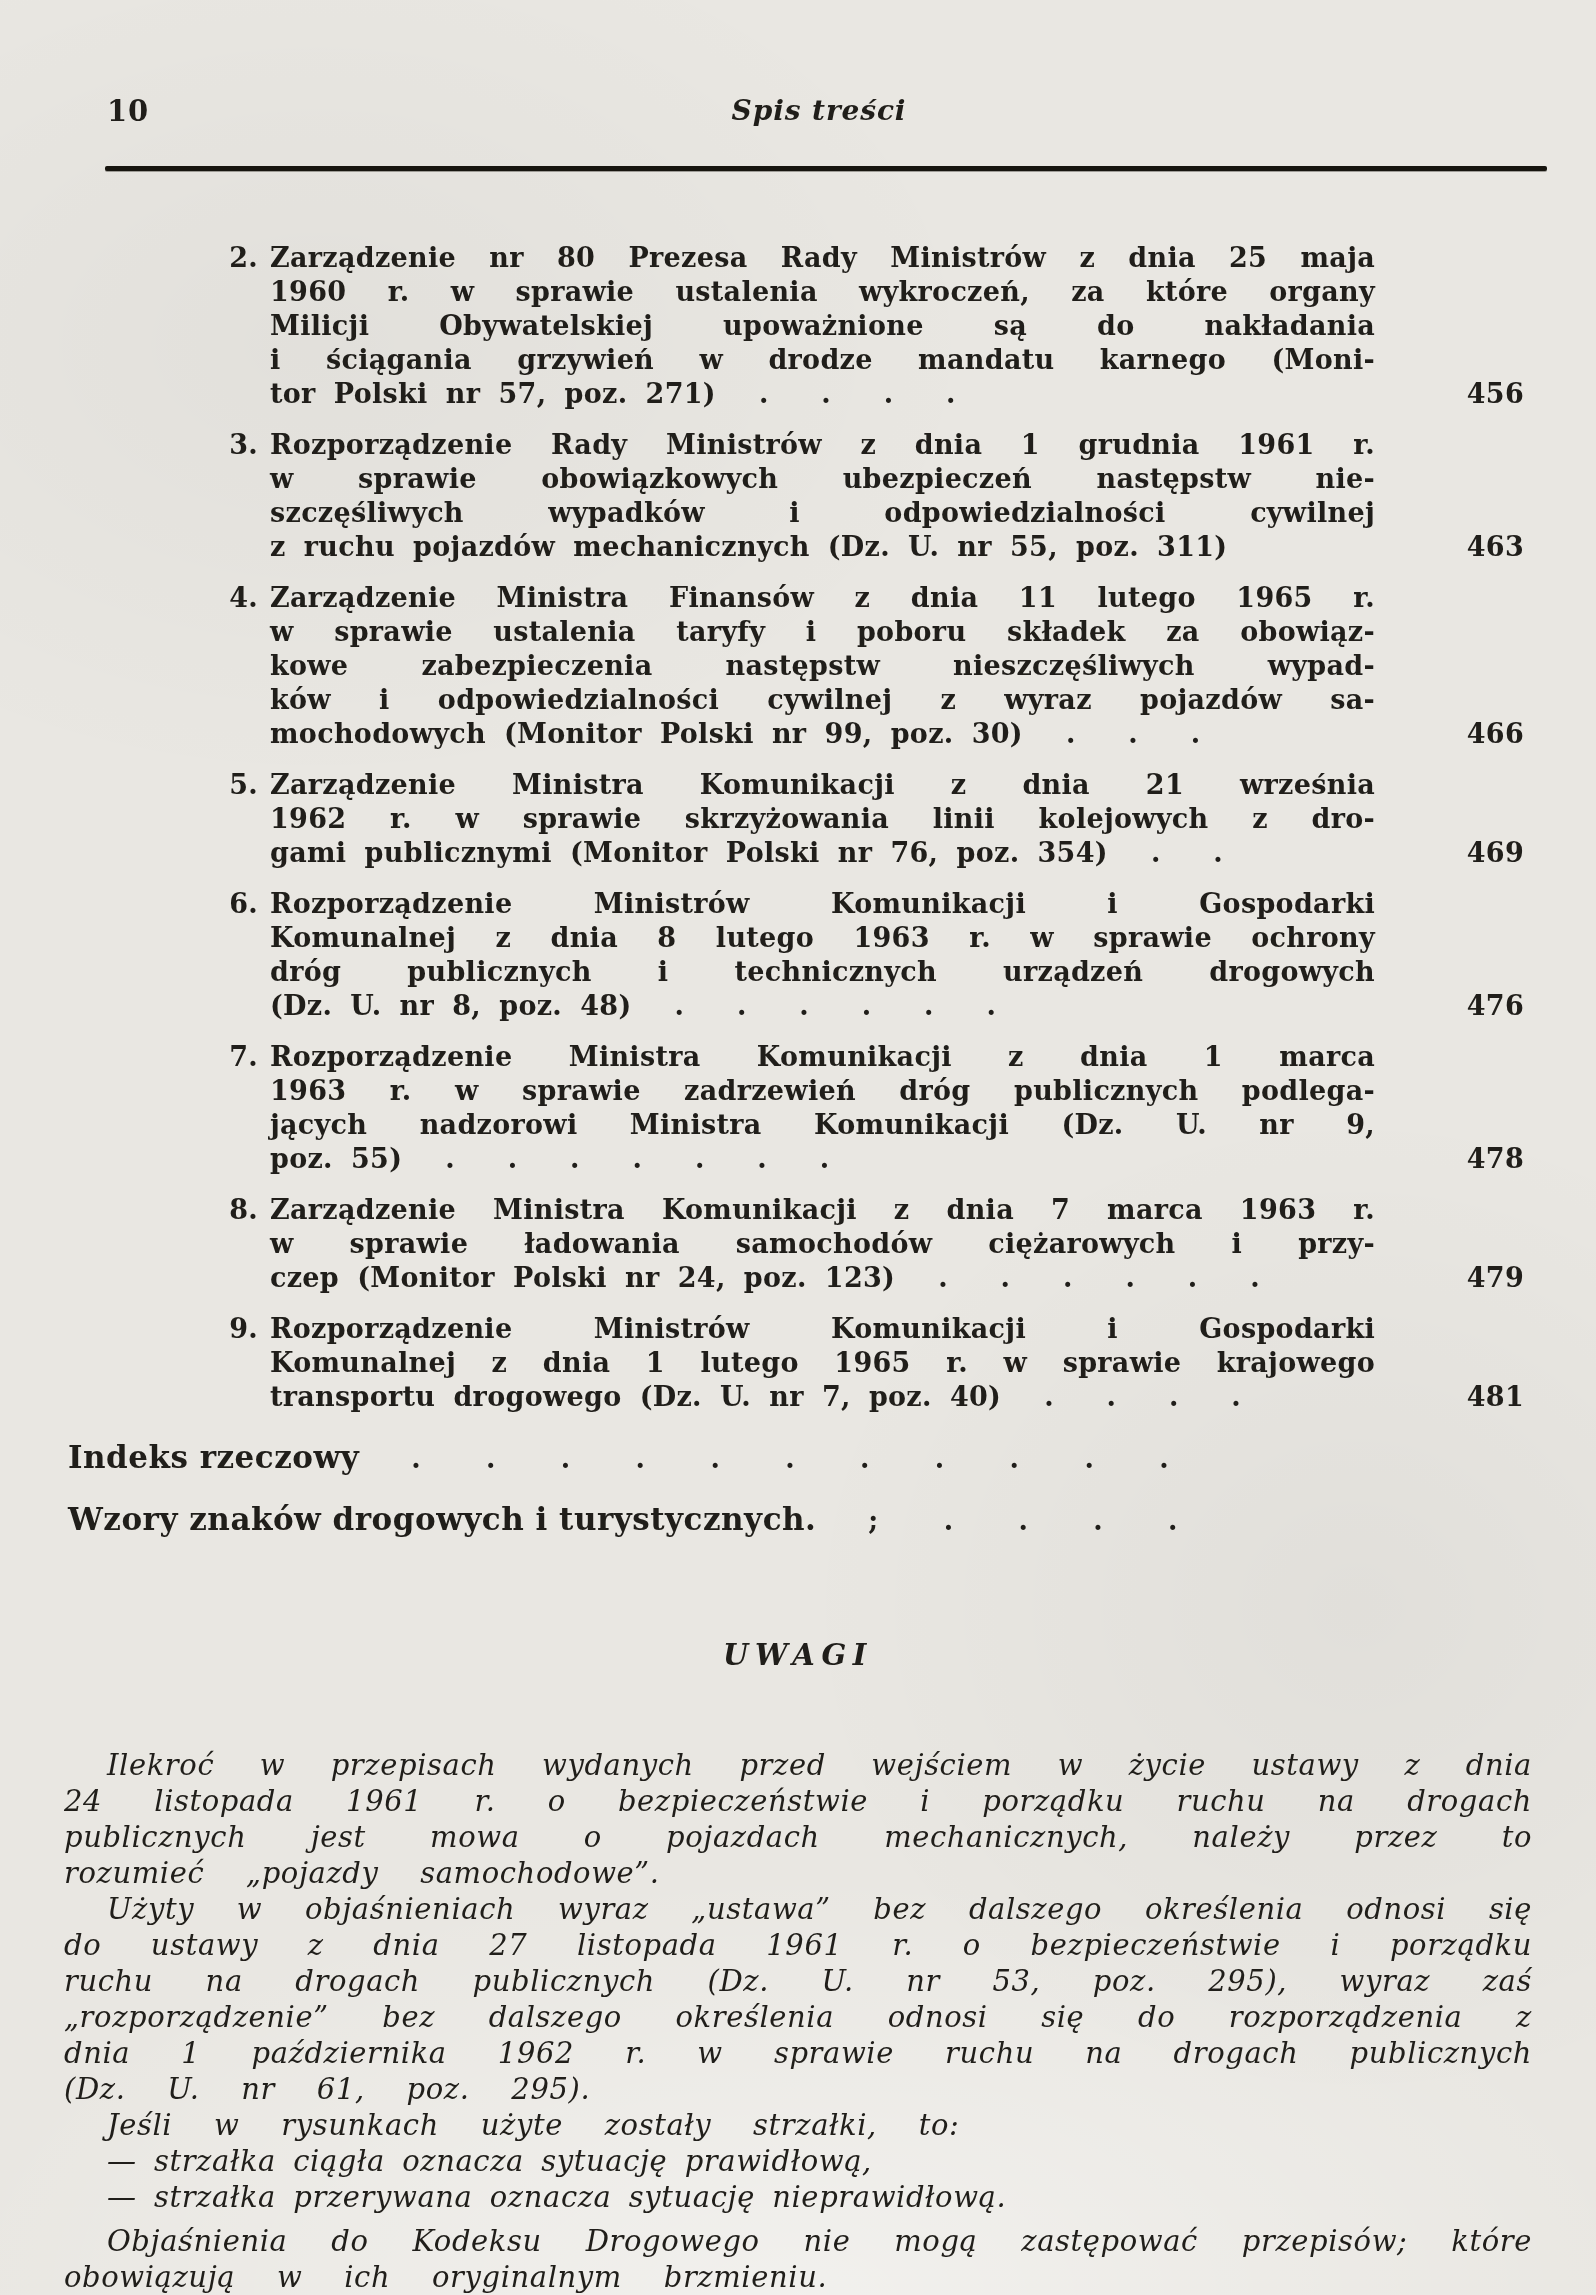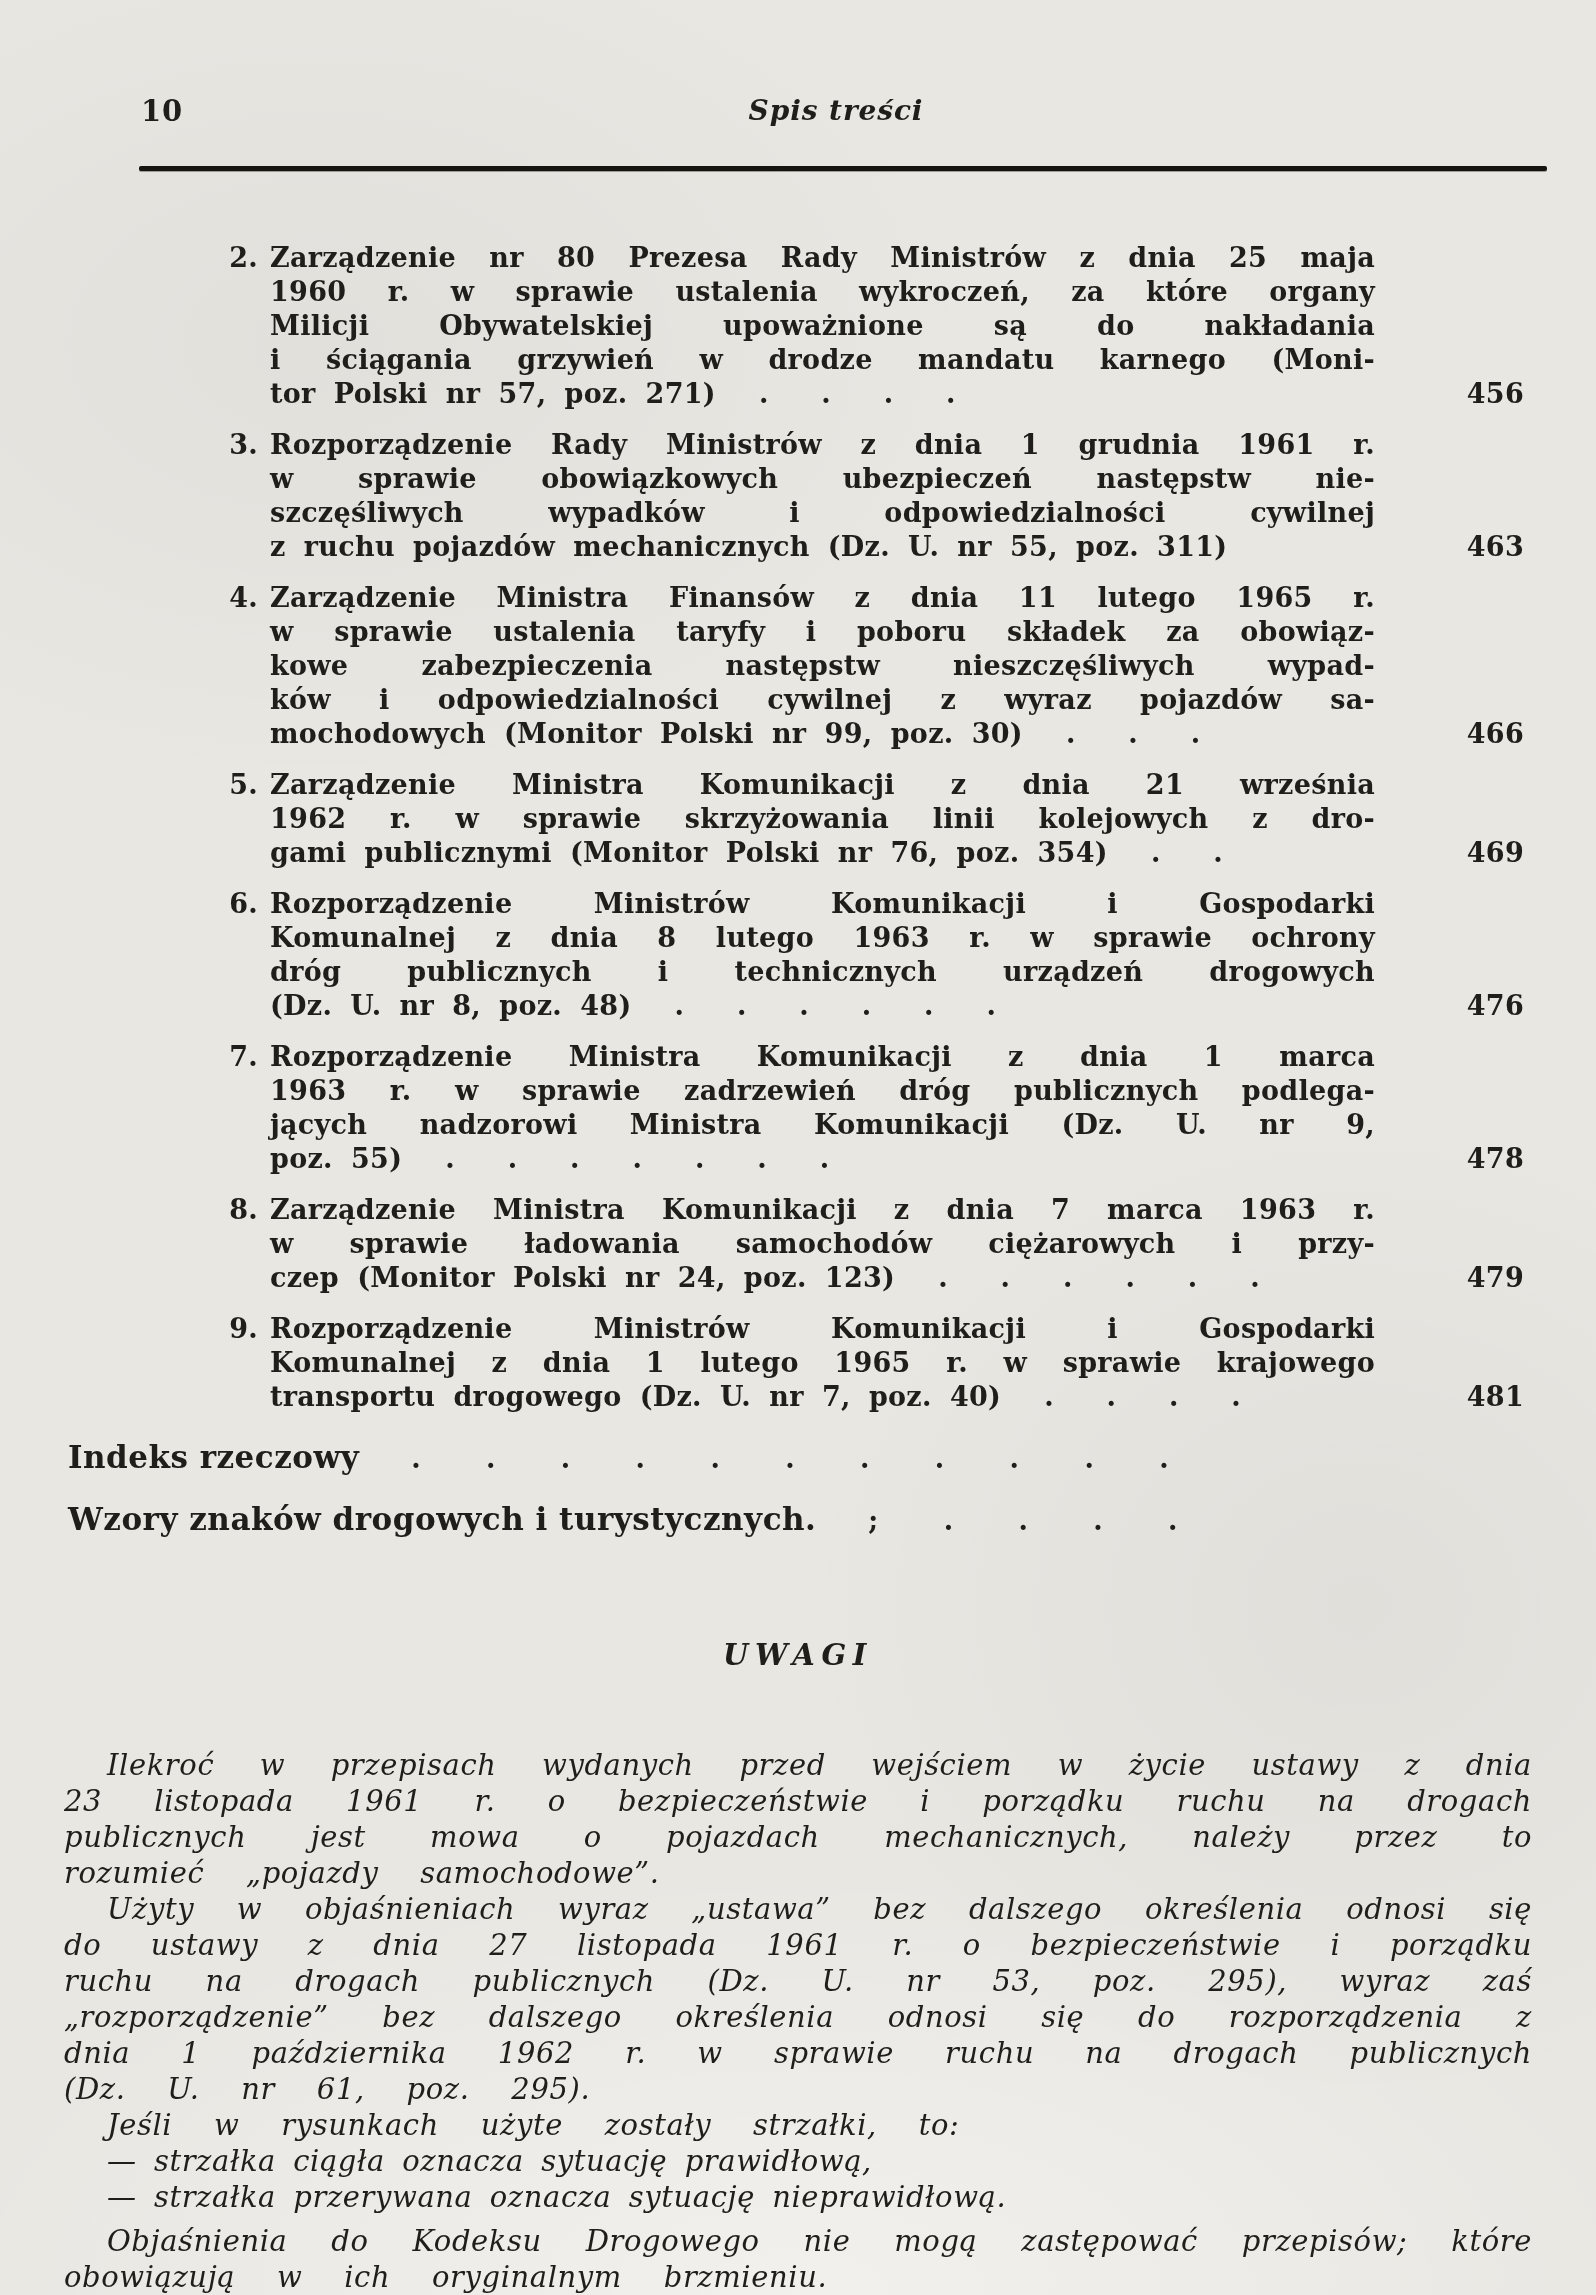--- a/index.html
+++ b/index.html
@@ -11,21 +11,21 @@
   .page{
     position:relative;width:1596px;height:2296px;overflow:hidden;
     color:var(--ink,#201e1a);
     background:
       radial-gradient(1130px 753px at 20% 15%, rgba(0,0,0,0.03), transparent 60%),
       radial-gradient(942px 847px at 85% 70%, rgba(0,0,0,0.035), transparent 60%),
       radial-gradient(1318px 659px at 50% 100%, rgba(255,255,255,0.4), transparent 65%),
       var(--paper,#e9e7e2);
   }
   
-  header{position:relative;height:179px;margin-left:34px;}
+  header{position:relative;height:179px;}
   .pagenum{
     position:absolute;left:107px;top:94px;
     font-size:29px;font-weight:700;letter-spacing:0.9px;
   }
   .htitle{
     position:absolute;left:calc(50% + 21px);top:94px;transform:translateX(-50%);
     font-size:28px;font-weight:700;font-style:italic;letter-spacing:0.9px;
   }
   .rule{
     position:absolute;left:105px;right:49px;top:166px;height:4.7px;
@@ -158,21 +158,21 @@
     </section>
 
   <section class="index-rows" id="index-rows">
       <div class="index-row"><span class="label">Indeks rzeczowy</span><span class="dots">. . . . . . . . . . .</span></div>
       <div class="index-row"><span class="label">Wzory znaków drogowych i turystycznych.</span><span class="dots">; . . . .</span></div>
     </section>
 
   <section class="uwagi">
     <h2 class="uwagi-title">UWAGI</h2>
     <div id="uwagi-body">
-        <p class="uw-p">Ilekroć w przepisach wydanych przed wejściem w życie ustawy z dnia 23 listopada 1961 r. o bezpieczeństwie i porządku ruchu na drogach publicznych jest mowa o pojazdach mechanicznych, należy przez to rozumieć „pojazdy samochodowe”.</p>
+        <p class="uw-p">Ilekroć w przepisach wydanych przed wejściem w życie ustawy z dnia 24 listopada 1961 r. o bezpieczeństwie i porządku ruchu na drogach publicznych jest mowa o pojazdach mechanicznych, należy przez to rozumieć „pojazdy samochodowe”.</p>
         <p class="uw-p">Użyty w objaśnieniach wyraz „ustawa” bez dalszego określenia odnosi się do ustawy z dnia 27 listopada 1961 r. o bezpieczeństwie i porządku ruchu na drogach publicznych (Dz. U. nr 53, poz. 295), wyraz zaś „rozporządzenie” bez dalszego określenia odnosi się do rozporządzenia z dnia 1 października 1962 r. w sprawie ruchu na drogach publicznych (Dz. U. nr 61, poz. 295).</p>
         <p class="uw-p">Jeśli w rysunkach użyte zostały strzałki, to:</p>
         <p class="uw-bullet">— strzałka ciągła oznacza sytuację prawidłową,</p>
         <p class="uw-bullet">— strzałka przerywana oznacza sytuację nieprawidłową.</p>
         <p class="uw-p gap">Objaśnienia do Kodeksu Drogowego nie mogą zastępować przepisów; które obowiązują w ich oryginalnym brzmieniu.</p>
       </div>
   </section>
 
 </div>
 

